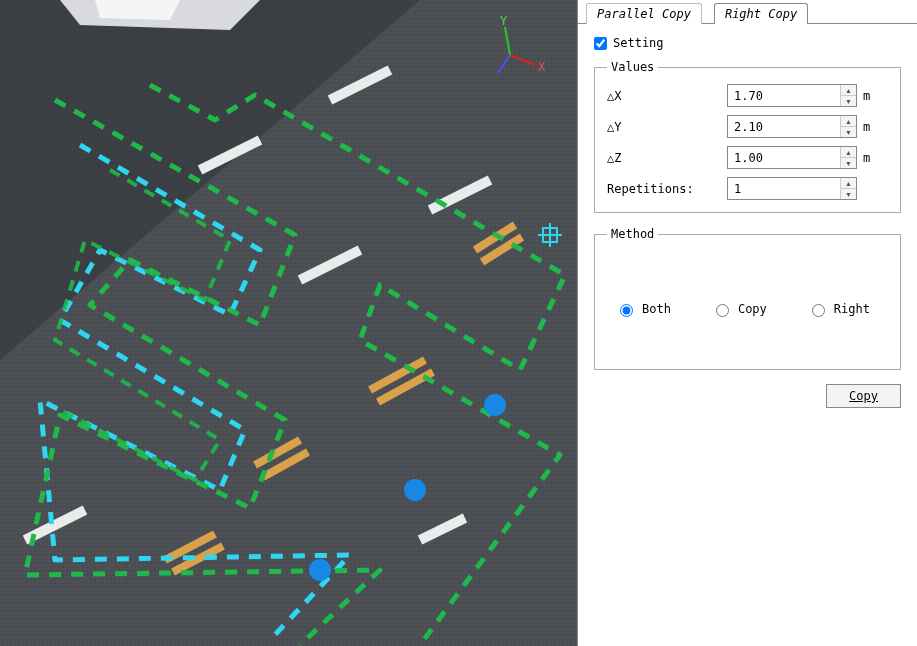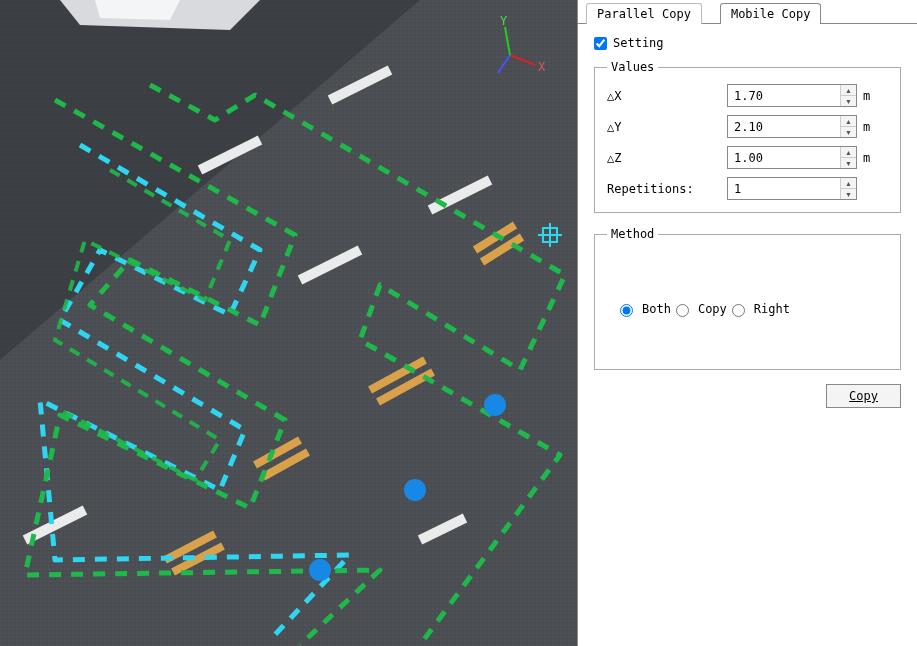--- a/index.html
+++ b/index.html
@@ -25,21 +25,22 @@
     background: #fff;
     padding: 0;
   }
   
   .tabs {
     display: flex;
     align-items: flex-end;
     height: 24px;
     padding-left: 8px;
     border-bottom: 1px solid #888;
-    gap: 18px;
+    gap: 12px;
+    font-style: italic;
   }
   .tab {
     border: 1px solid #888;
     border-bottom: none;
     padding: 3px 10px 3px 10px;
     background: #f4f4f4;
     border-radius: 3px 3px 0 0;
     cursor: pointer;
     position: relative;
     top: 1px;
@@ -99,20 +100,21 @@
     background: #f4f4f4;
     font-size: 7px; line-height: 1;
     padding: 0; margin: 0;
     cursor: pointer;
     color: #555;
   }
   .spin-btns button:first-child { border-bottom: 1px solid #ccc; }
   .unit { margin-left: 6px; }
   .method-opts {
     display: flex;
+    gap: 40px;
     padding: 50px 8px 40px 8px;
     align-items: flex-end;
   }
   .radio-opt { display: flex; align-items: center; gap: 6px; }
   .btn-row { display: flex; justify-content: flex-end; margin-top: 6px; text-decoration: underline; }
   button.copy-btn {
     border: 1px solid #888;
     background: #f4f4f4;
     padding: 4px 22px;
     font: inherit;
@@ -186,21 +188,21 @@
       </g>
     </svg>
   </div>
 
   <div class="panel">
     <div class="tabs">
       <div class="tab inactive">
         <span>Parallel Copy</span>
       </div>
       <div class="tab active">
-        <span>Mobile Copy</span>
+        <span>Right Copy</span>
       </div>
     </div>
 
     <div class="panel-body">
       <label class="setting-row">
         <input type="checkbox" checked="" style="">
         <span>Setting</span>
       </label>
 
       <fieldset class="group">

